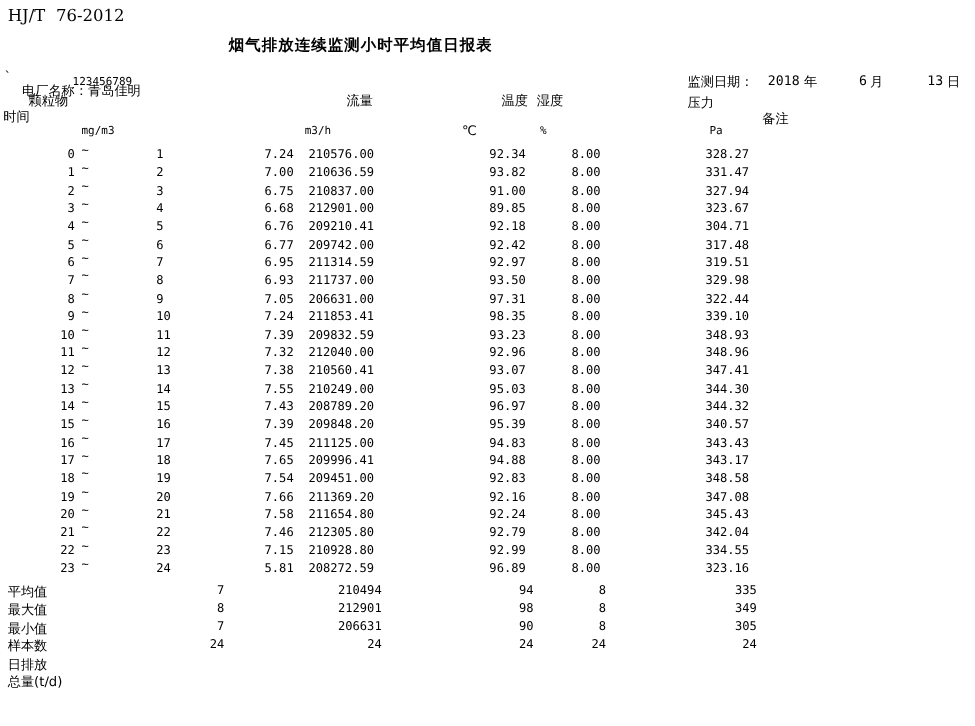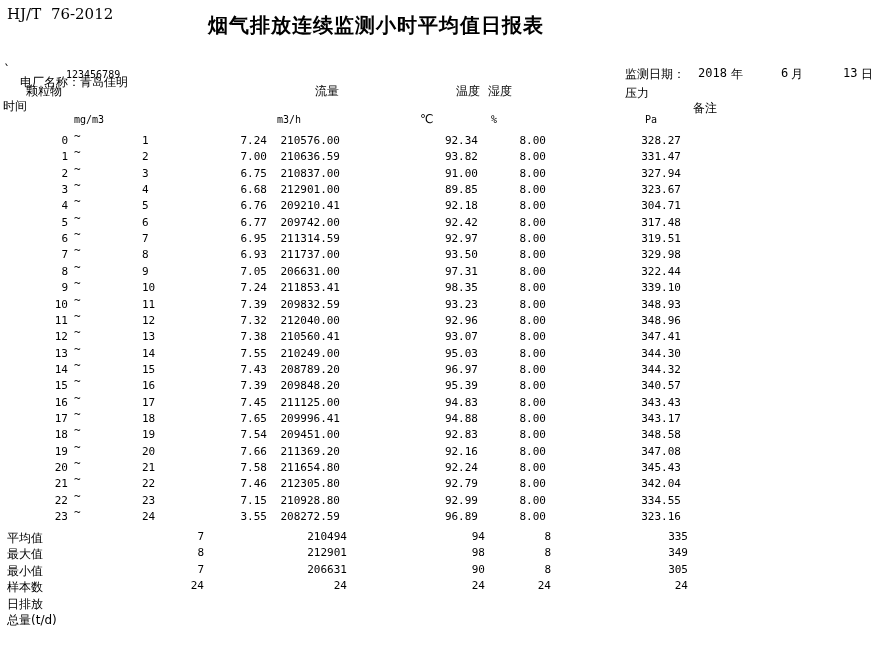--- a/index.html
+++ b/index.html
@@ -2,21 +2,21 @@
 <html><head>
 <meta charset="utf-8">
 <style>
   html,body{margin:0;padding:0;background:#fff;}
   #page{position:relative;width:886px;height:660px;background:#ffffff;color:#000;
         font-family:"DejaVu Sans",sans-serif;font-size:12px;overflow:hidden;}
   .abs{position:absolute;white-space:pre;}
   .num{font-family:"DejaVu Sans Mono",monospace;font-size:11px;}
   .small{font-size:10px;}
   #std{left:7px;top:5px;font-family:"DejaVu Serif",serif;font-weight:normal;font-size:15px;word-spacing:5px;}
-  #title{left:208px;top:12px;font-weight:bold;font-size:20px;letter-spacing:1px;}
+  #title{left:208px;top:32px;font-weight:bold;font-size:14px;letter-spacing:1px;}
   #plant{left:20px;top:52px;margin-top:22px;}
   #tick{left:4px;top:63px;}
   #serial{left:66px;top:69px;}
   #date-label{left:625px;top:66px;}
   .dt{top:66px;}
   #h-pm{left:26px;top:83px;}
   #h-flow{left:315px;top:83px;}
   #h-temp{left:456px;top:83px;}
   #h-hum{left:488px;top:83px;}
   #h-press{left:625px;top:85px;}
@@ -330,21 +330,21 @@
     <span class="cell c-flow num">210928.80</span>
     <span class="cell c-temp num">92.99</span>
     <span class="cell c-hum num">8.00</span>
     <span class="cell c-press num">334.55</span>
   </div>
 
   <div class="row" style="top: 510.05px;">
     <span class="cell c-from num">23</span>
     <span class="cell c-tilde num">~</span>
     <span class="cell c-to num">24</span>
-    <span class="cell c-pm num">3.55</span>
+    <span class="cell c-pm num">5.81</span>
     <span class="cell c-flow num">208272.59</span>
     <span class="cell c-temp num">96.89</span>
     <span class="cell c-hum num">8.00</span>
     <span class="cell c-press num">323.16</span>
   </div>
 </div>
   <div>
   <div class="row" style="top: 530px;">
     <span class="cell s-label">平均值</span>
     <span class="cell s1 num">7</span>

